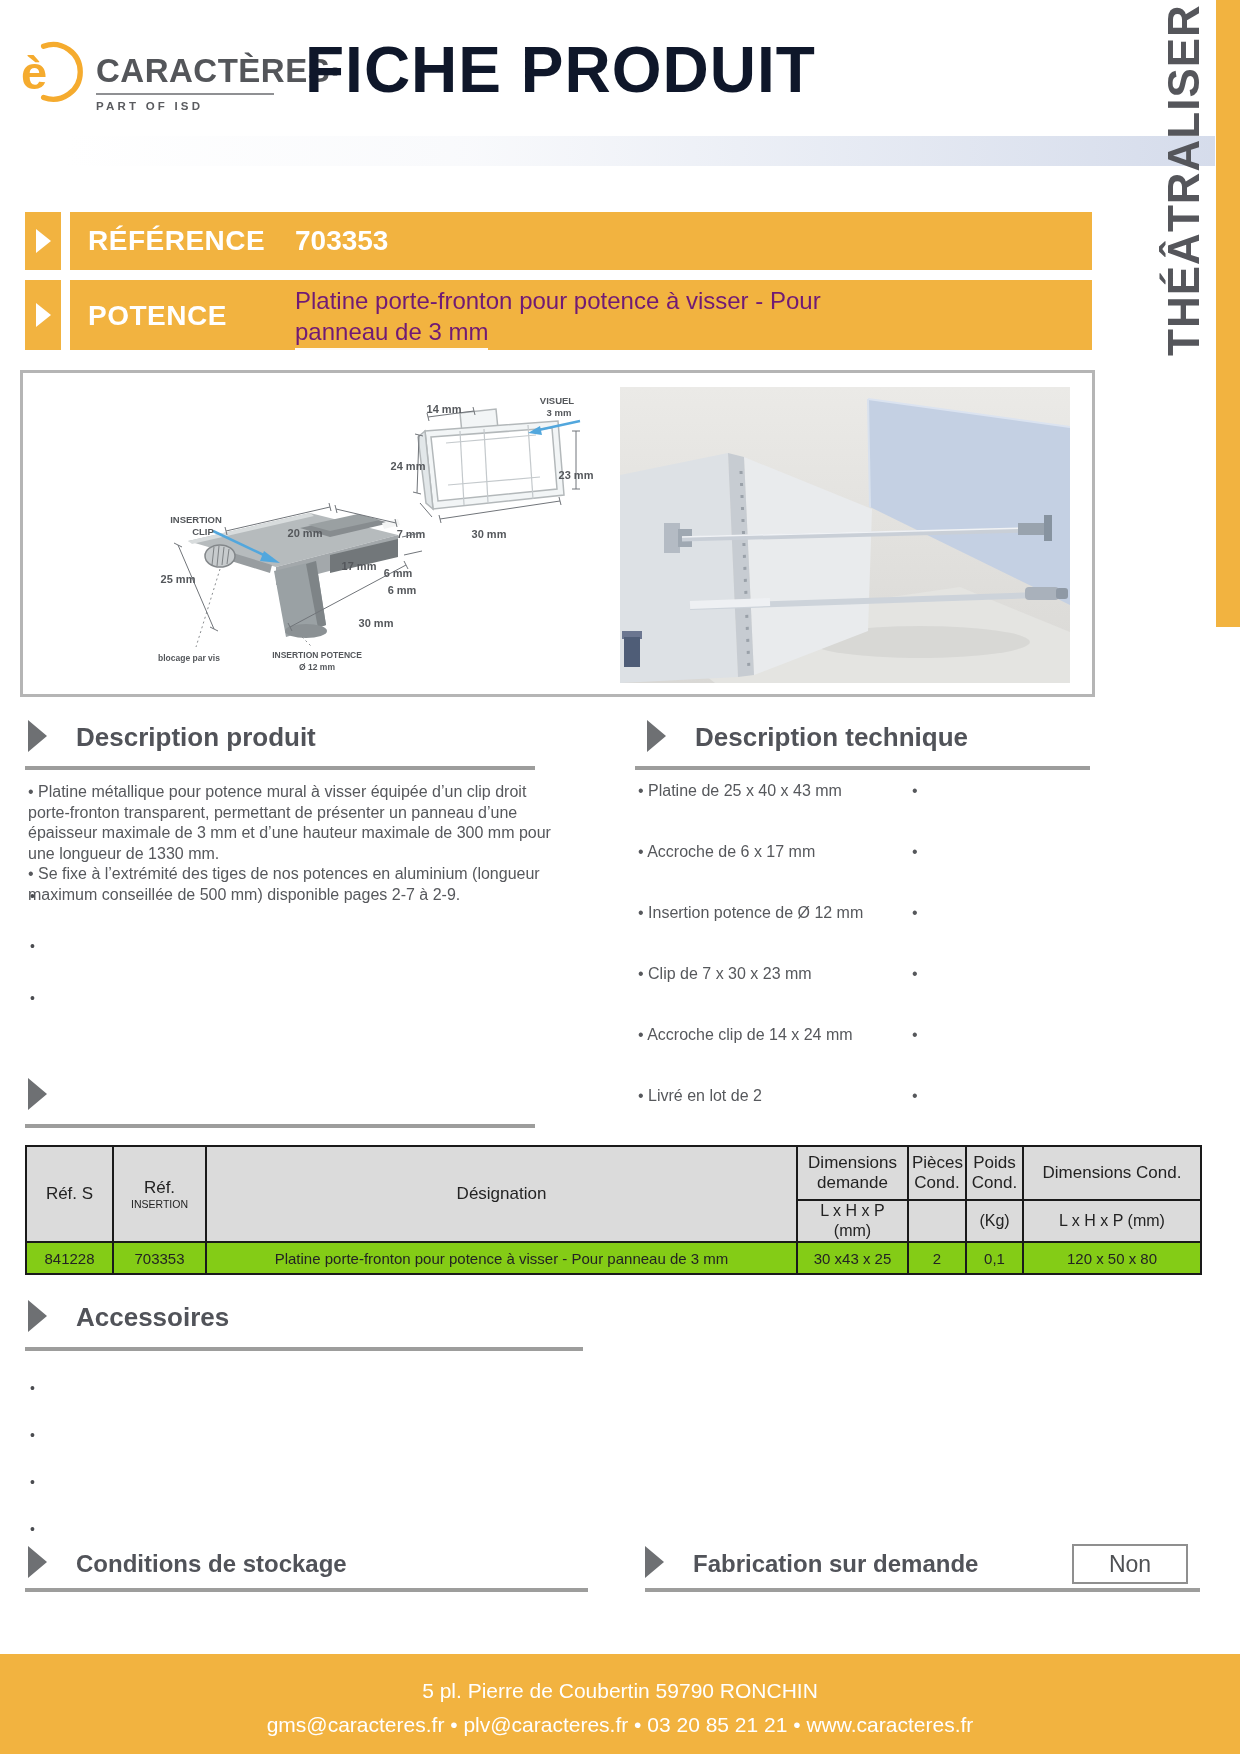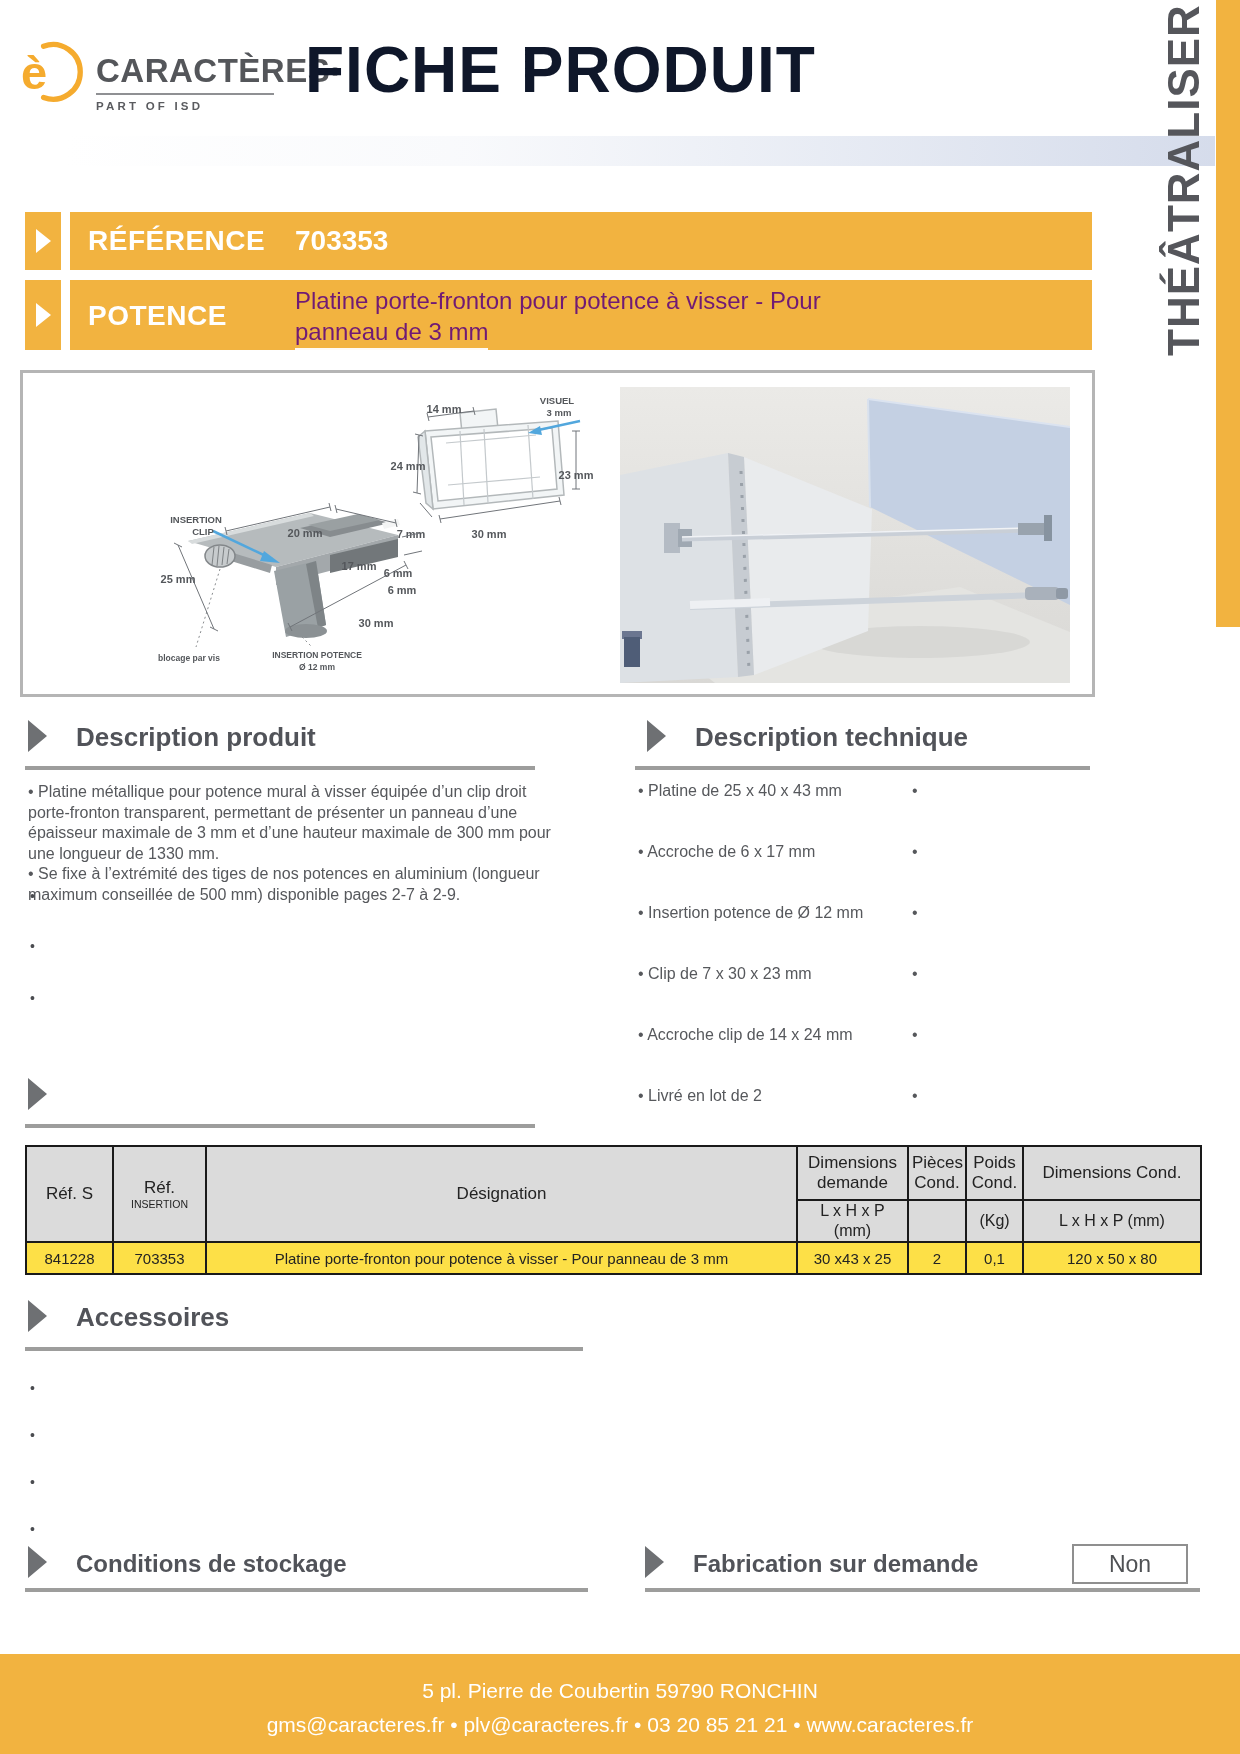--- a/index.html
+++ b/index.html
@@ -46,21 +46,21 @@
   .tech-row{position:absolute;width:470px;font-size:16px;color:#56585C;}
   .tech-dot{position:absolute;left:274px;top:0;}
 
   
   table.logi{border-collapse:collapse;table-layout:fixed;width:1175px;background:#fff;}
   table.logi th,table.logi td{border:2px solid #1a1a1a;text-align:center;vertical-align:middle;
        padding:0 3px;color:#232323;font-weight:normal;overflow:hidden;}
   table.logi th{background:#DBDBDB;font-size:17px;line-height:20px;}
   table.logi .sub th{height:30px;font-size:16px;}
   table.logi .main th{height:52px;}
-  table.logi td{height:30px;font-size:15px;background:#fde047;}
+  table.logi td{height:30px;font-size:15px;background:#84cc16;}
   .ref-car{display:block;font-size:10.5px;line-height:12px;}
 
   .non-box{border:2px solid #8f8f8f;background:#fff;display:flex;align-items:center;
            justify-content:center;font-size:23px;color:#4f5154;}
 
   .footer{background:#F2B340;color:#fff;text-align:center;}
   .footer-line{font-size:21px;line-height:34px;}
 
   svg text{font-family:"Liberation Sans",sans-serif;fill:#54575B;}
   .dim{font-size:11px;font-weight:bold;}

